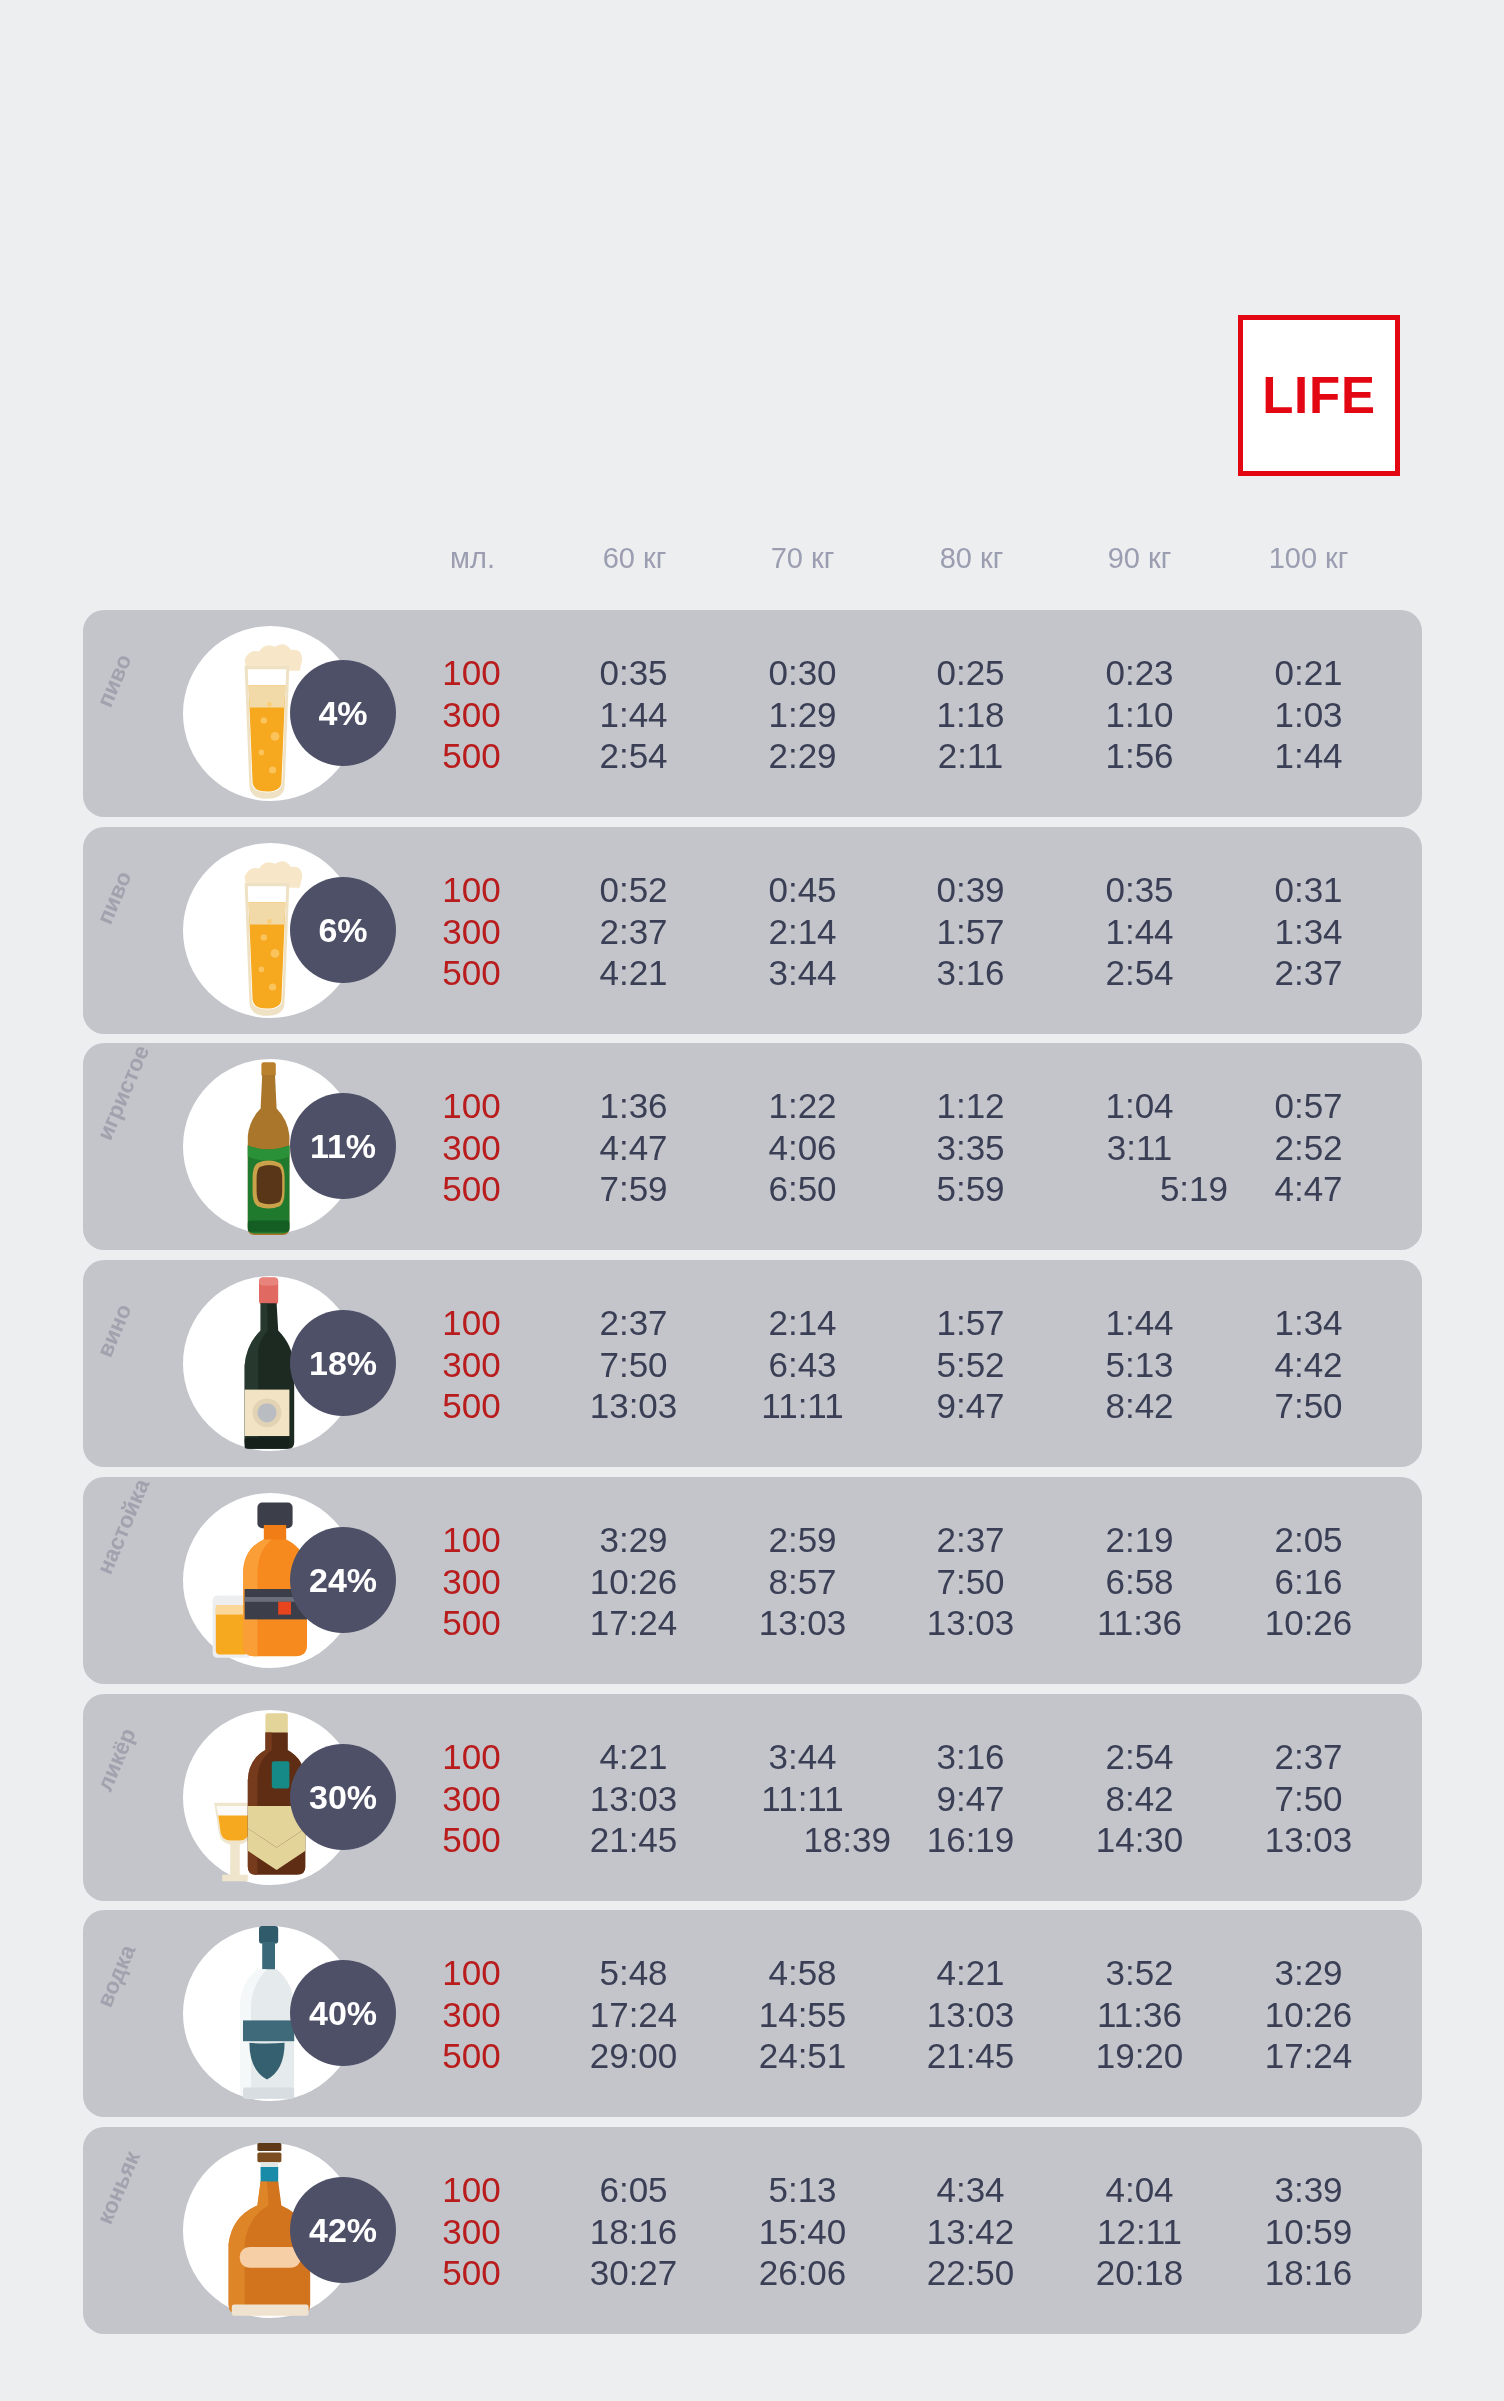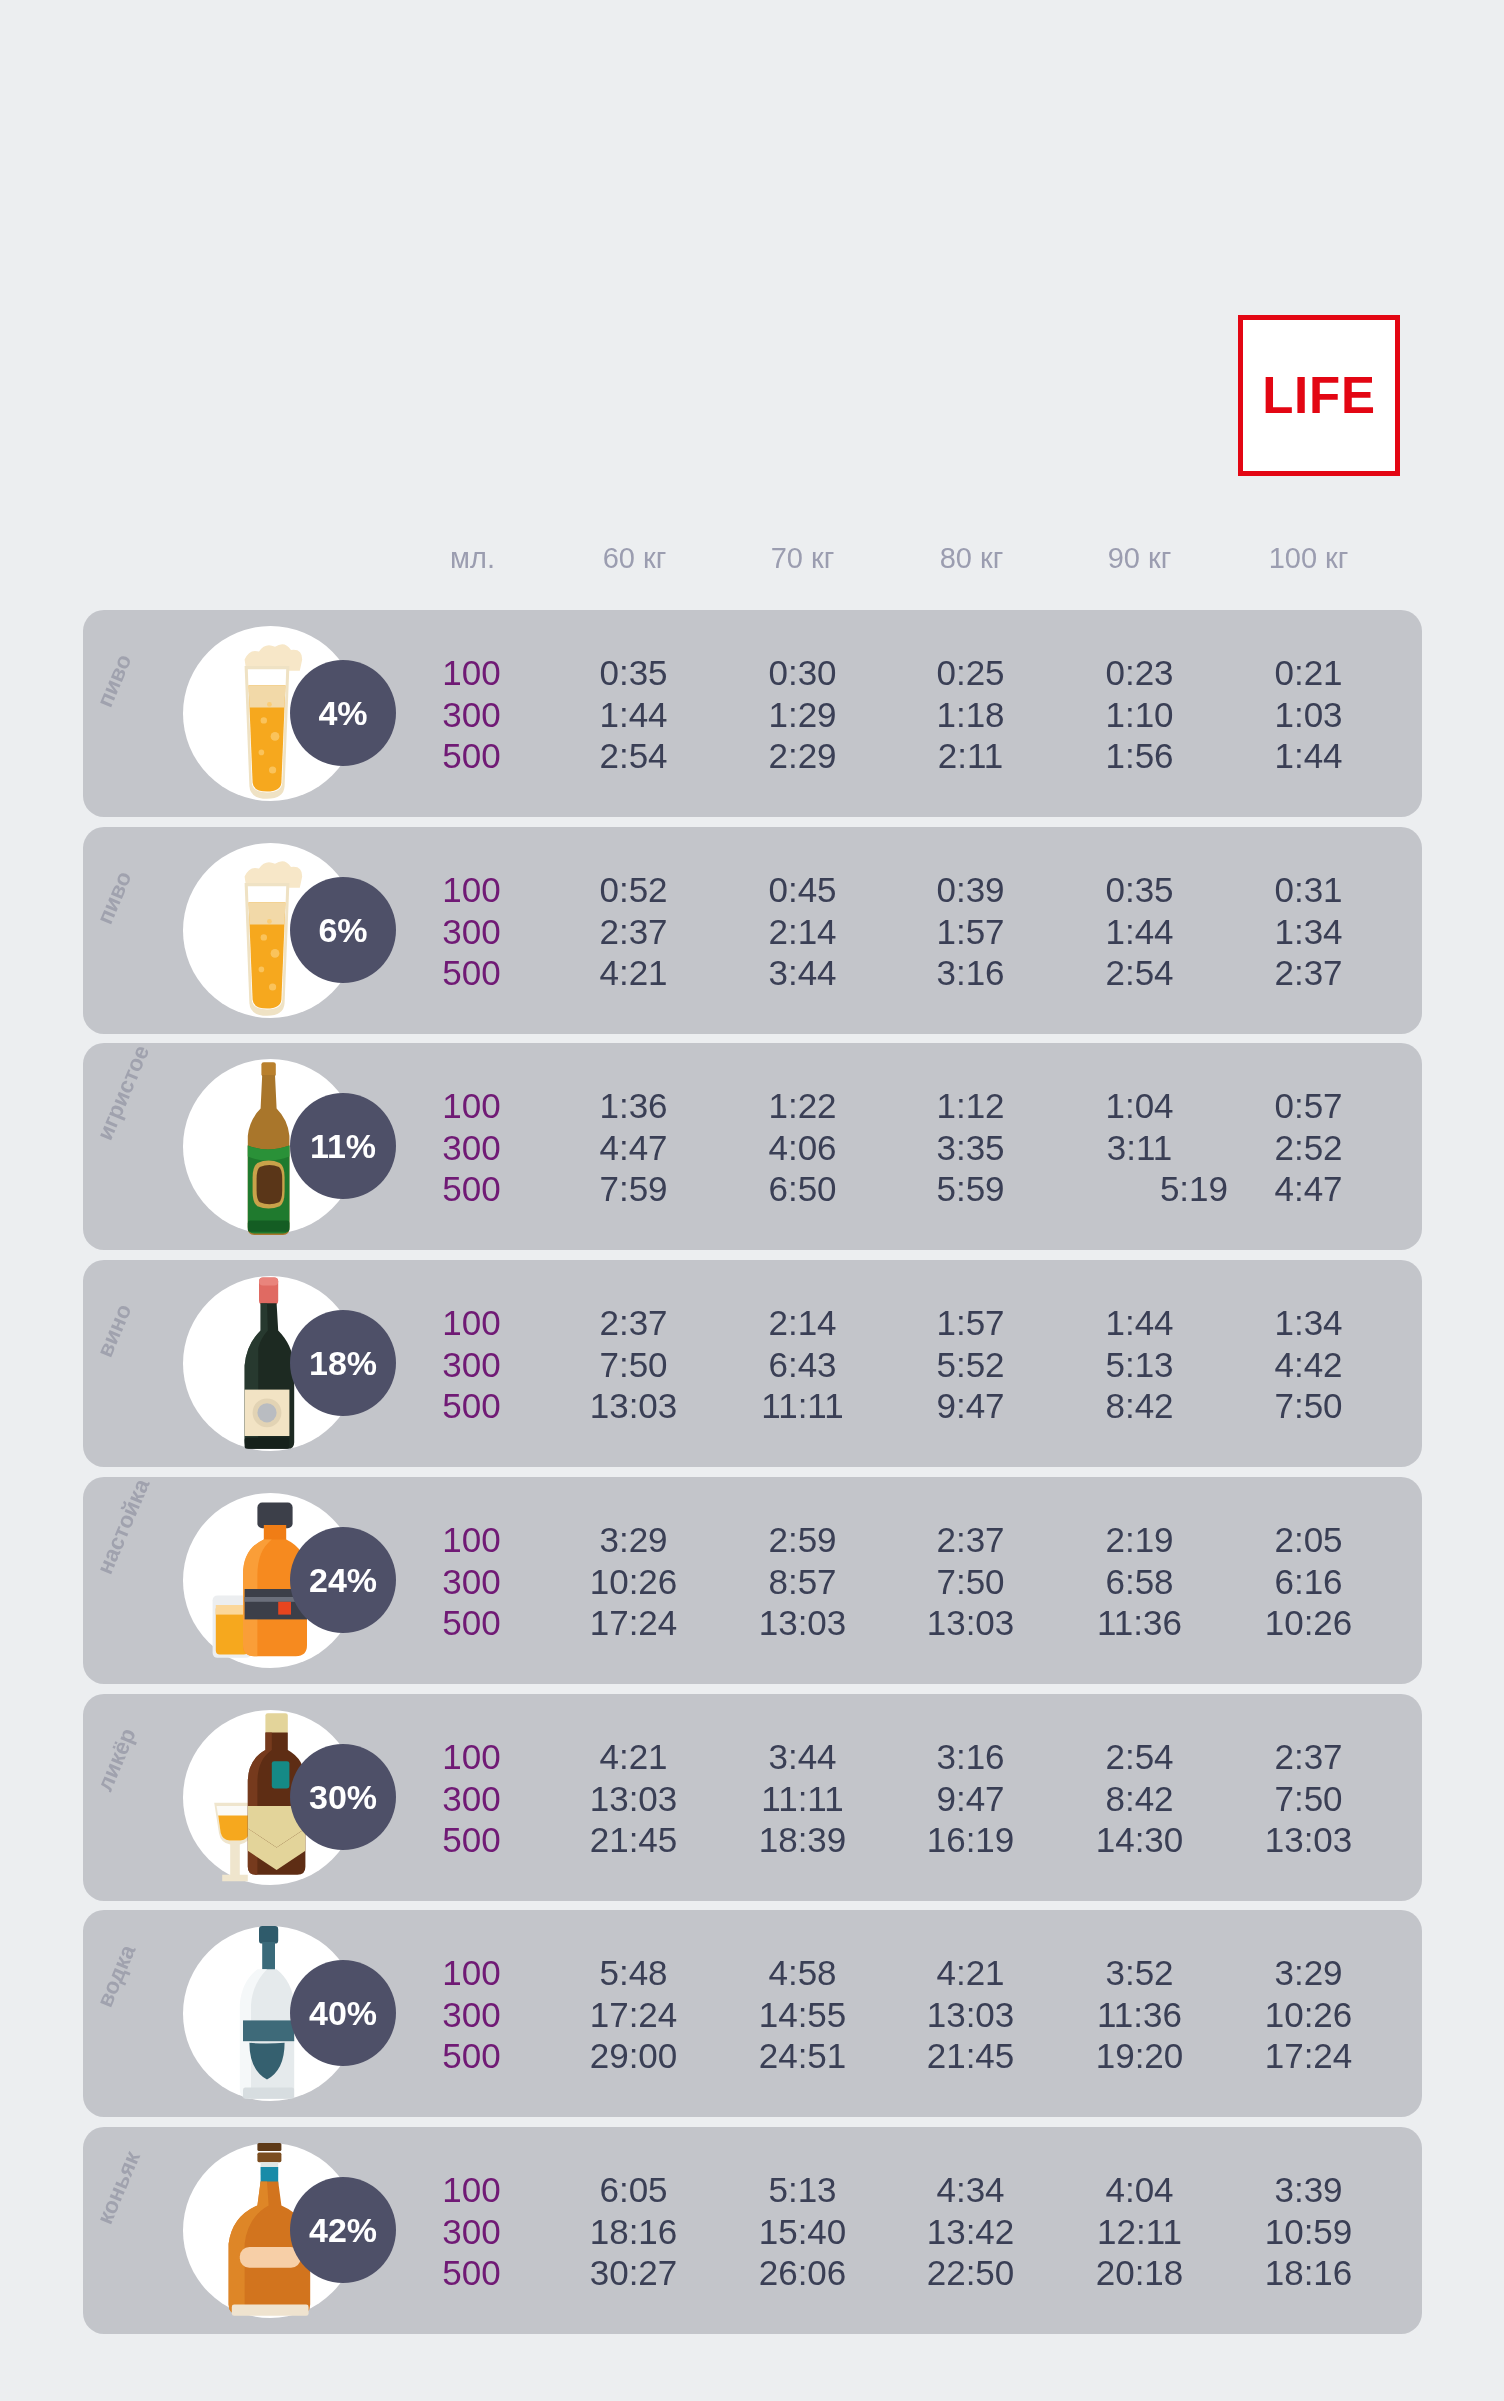--- a/index.html
+++ b/index.html
@@ -122,21 +122,21 @@
   }
 
   .cells { position: absolute; left: 0; top: 0; width: 1339px; height: 207px; }
   .cell {
     position: absolute;
     text-align: center;
     font-size: 35px;
     line-height: 1;
     white-space: nowrap;
   }
-  .cell.ml { color: #701a75; }
+  .cell.ml { color: #b91c1c; }
   .cell.tm { color: #3a3f55; }
 </style>
 </head>
 <body>
 
 <div class="page">
 
 
   <div class="logo-box">
     <span class="logo-text">LIFE</span>
@@ -380,21 +380,21 @@
           <div class="cell tm" style="left: 968px; width: 177px; top: 45px;">2:54</div>
           <div class="cell tm" style="left: 1137px; width: 177px; top: 45px;">2:37</div>
           <div class="cell ml" style="left: 300px; width: 177px; top: 87px;">300</div>
           <div class="cell tm" style="left: 462px; width: 177px; top: 87px;">13:03</div>
           <div class="cell tm" style="left: 631px; width: 177px; top: 87px;">11:11</div>
           <div class="cell tm" style="left: 799px; width: 177px; top: 87px;">9:47</div>
           <div class="cell tm" style="left: 968px; width: 177px; top: 87px;">8:42</div>
           <div class="cell tm" style="left: 1137px; width: 177px; top: 87px;">7:50</div>
           <div class="cell ml" style="left: 300px; width: 177px; top: 128px;">500</div>
           <div class="cell tm" style="left: 462px; width: 177px; top: 128px;">21:45</div>
-          <div class="cell tm" style="left: 631px; width: 177px; top: 128px;">18:39</div>
+          <div class="cell tm" style="left: 631px; width: 177px; top: 128px; text-align: right;">18:39</div>
           <div class="cell tm" style="left: 799px; width: 177px; top: 128px;">16:19</div>
           <div class="cell tm" style="left: 968px; width: 177px; top: 128px;">14:30</div>
           <div class="cell tm" style="left: 1137px; width: 177px; top: 128px;">13:03</div>
         </div>
       </div>
       <div class="row" style="top: 1910px;">
         <div class="row-icon-wrap">
           <div class="vert-label">водка</div>
           <div class="white-circle"></div>
           <div class="icon-svg"><svg xmlns="http://www.w3.org/2000/svg" viewBox="0 0 180 240">

